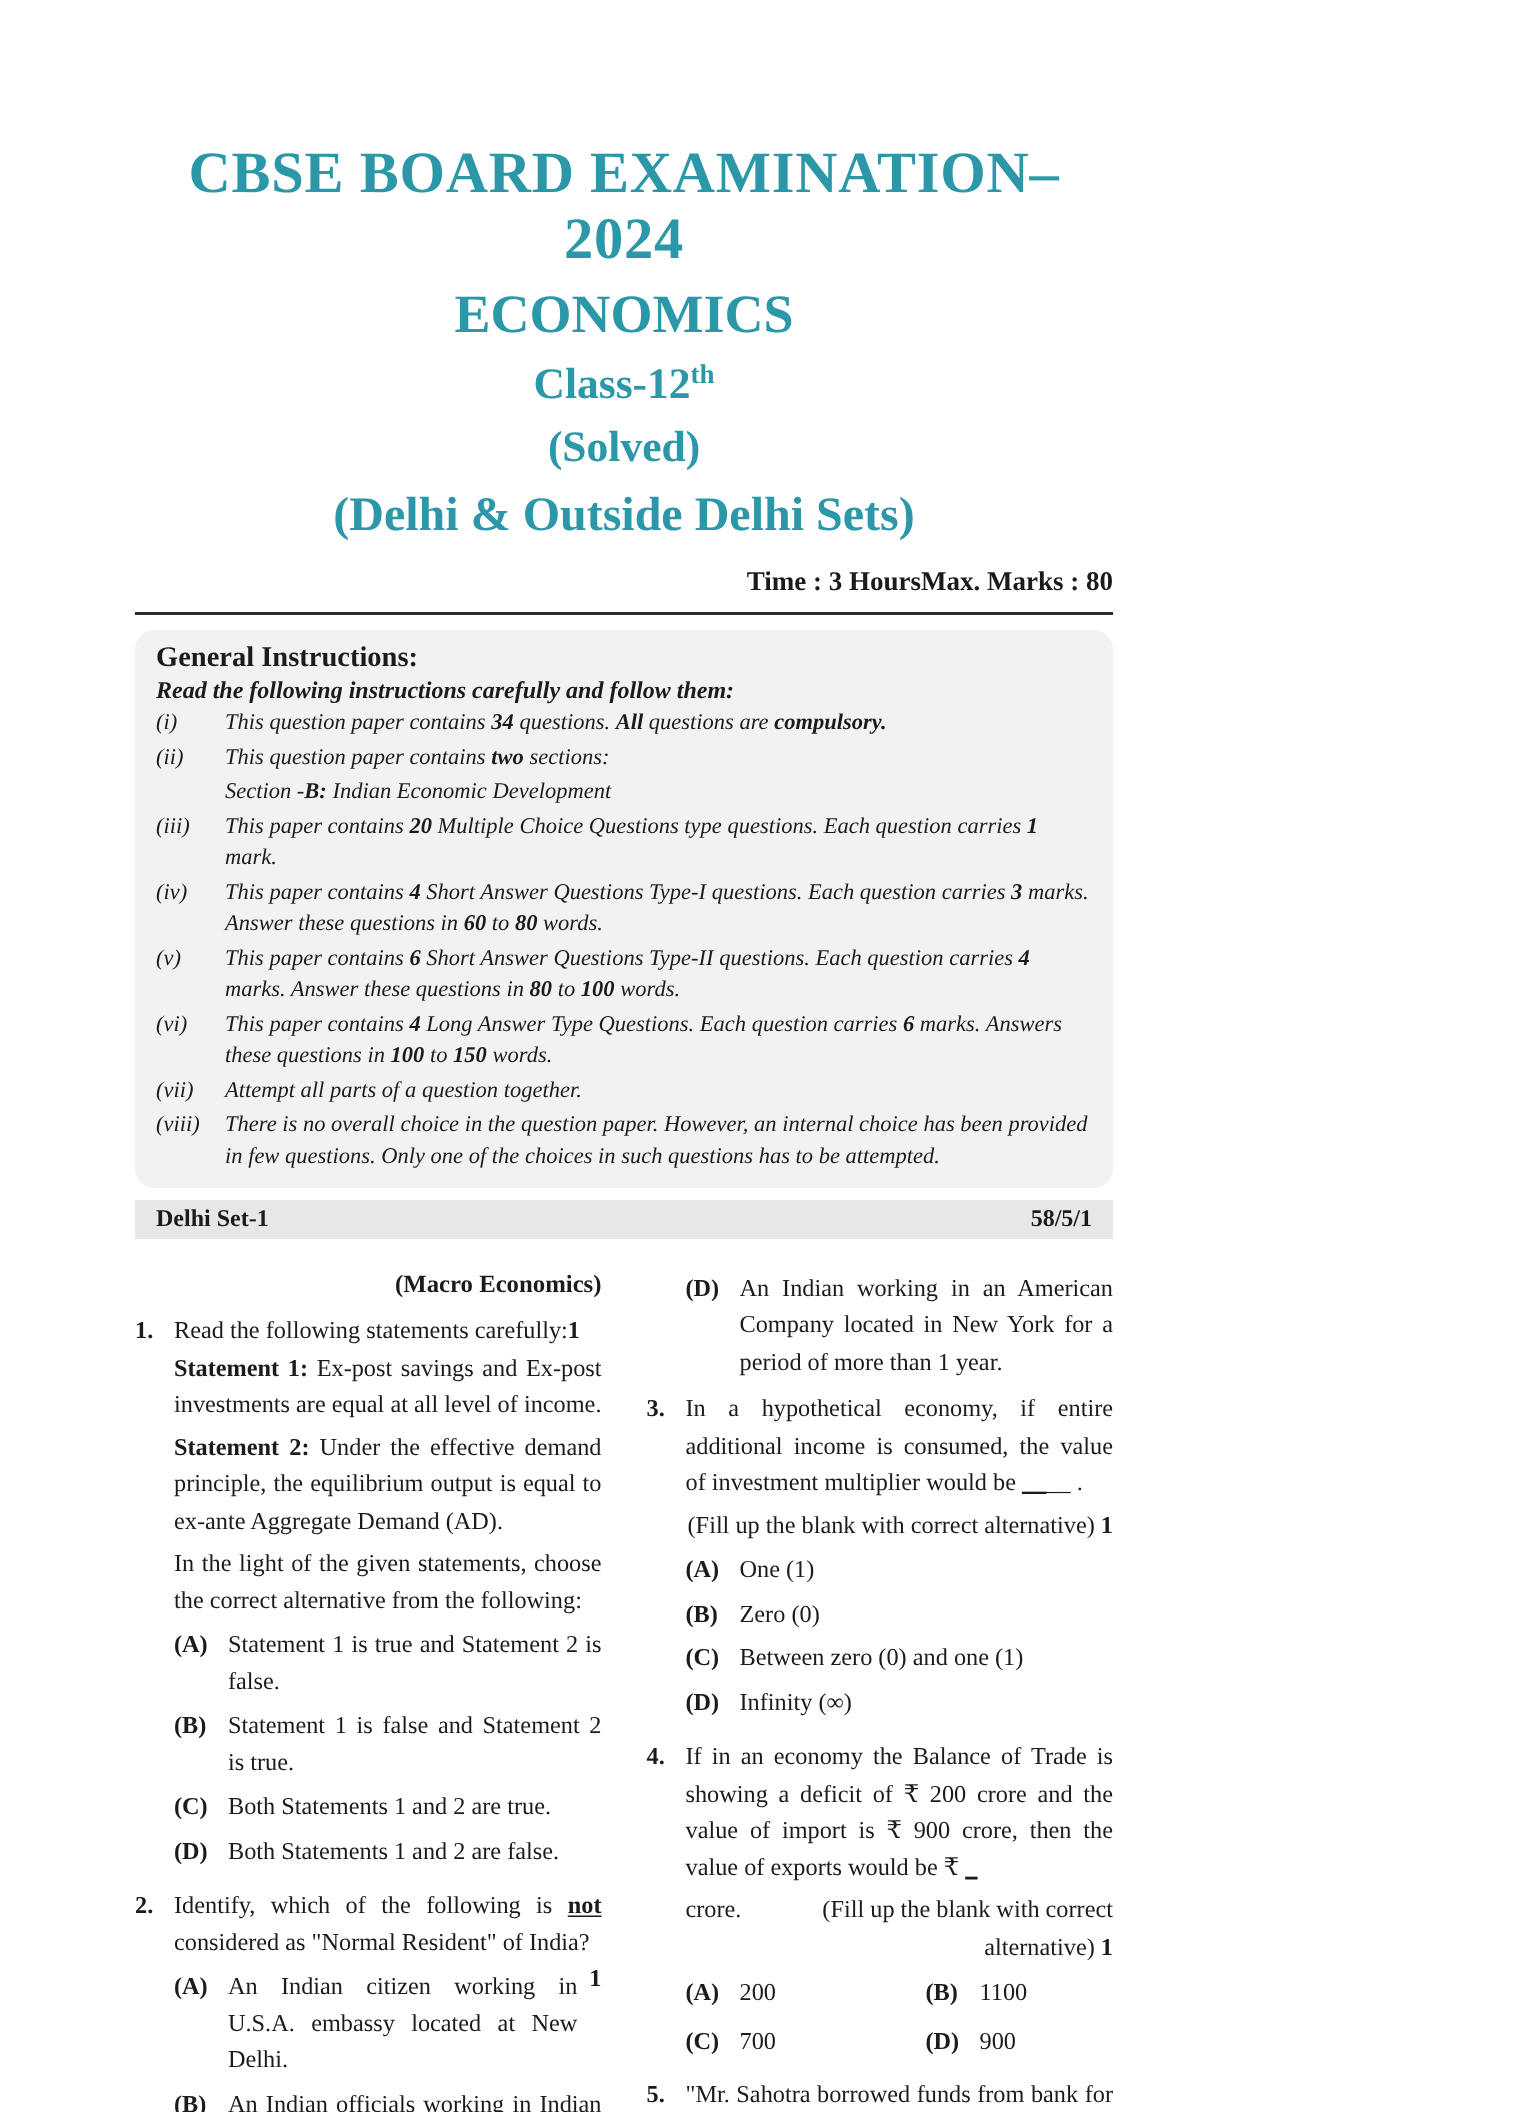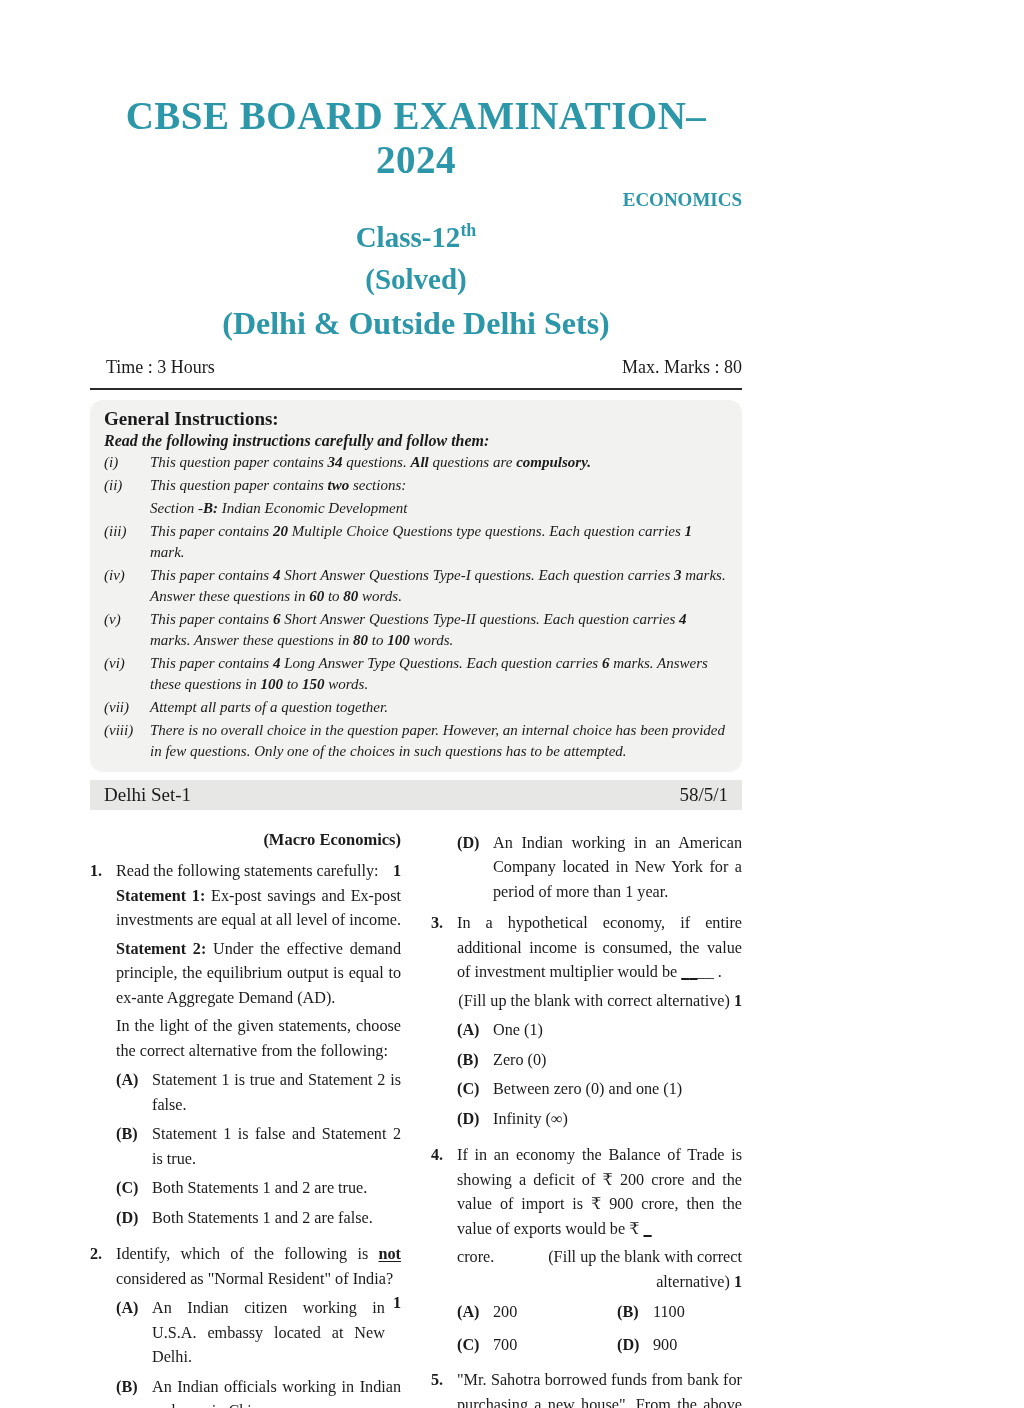--- a/index.html
+++ b/index.html
@@ -13,54 +13,54 @@
   html,body{margin:0;padding:0;}
   body{
     width:1024px;height:1408px;background:#ffffff;color:var(--ink);
     font-family:"Liberation Serif","DejaVu Serif",serif;
   }
   .page{width:832px;height:1408px;padding:94px 90px 0;overflow:hidden;}
 
   
   .title-block{text-align:center;color:var(--accent);font-weight:bold;}
   .t1{font-size:39px;line-height:1.12;letter-spacing:.5px;margin:0 0 9px;}
-  .t2{font-size:19px;line-height:1.1;margin:0 0 10px;text-align:right;}
+  .t2{font-size:36px;line-height:1.1;margin:0 0 10px;}
   .t3{font-size:29px;line-height:1.1;margin:0 0 10px;}
   .t3 sup{font-size:62%;vertical-align:super;}
   .t4{font-size:29px;line-height:1.1;margin:0 0 10px;}
   .t5{font-size:32px;line-height:1.1;margin:0;}
 
   
-  .meta-row{display:flex;justify-content:space-between;margin-top:16px;
-    font-size:18px;font-weight:normal;margin-left:16px;}
+  .meta-row{display:flex;justify-content:flex-end;margin-top:16px;
+    font-size:18px;font-weight:bold;}
   .rule{border:none;border-top:2.5px solid var(--rule);margin:10px 0 0;}
 
   
   .instructions{margin-top:10px;background:var(--instr-bg);padding:8px 14px 10px;border-radius:13px;}
   .gi-head{font-size:19px;font-weight:bold;}
   .gi-sub{font-size:16px;font-weight:bold;font-style:italic;margin-top:2px;}
   .gi-item{display:flex;font-style:italic;font-size:15px;line-height:21px;margin-top:2px;}
   .gi-num{flex:none;width:46px;}
   .gi-text{flex:1;min-width:0;}
   .gi-subline{margin-top:2px;}
 
   
   .set-bar{margin-top:8px;background:var(--bar-bg);padding:4px 14px;
-    display:flex;justify-content:space-between;font-weight:normal;font-size:19px;}
+    display:flex;justify-content:space-between;font-weight:bold;font-size:16px;}
 
   
   .cols{display:flex;gap:30px;margin-top:16px;font-size:16.2px;line-height:24.5px;}
   .col{flex:1;min-width:0;}
   .section-head{text-align:center;margin-bottom:6px;}
   .sh-title{font-weight:bold;font-size:17.5px;letter-spacing:.5px;}
   .sh-sub{font-weight:bold;font-size:16.5px;margin-top:2px;text-align:right;}
   .question{display:flex;margin-top:7px;}
   .qnum{flex:none;width:26px;font-weight:bold;}
   .qbody{flex:1;min-width:0;}
-  .qlead{display:flex;justify-content:space-between;}
+  .qlead{display:flex;justify-content:flex-start;}
   .marks{font-weight:bold;}
   .qpara{text-align:justify;margin-bottom:4px;}
   .qpara .marks{float:right;margin-left:8px;}
   .qnote{display:flex;justify-content:space-between;margin-bottom:2px;}
   .qnote-right{text-align:right;}
   .opt{display:flex;margin:5px 0;}
   .olabel{flex:none;width:36px;font-weight:bold;}
   .otext{flex:1;min-width:0;text-align:justify;}
   .opts2{display:grid;grid-template-columns:1.2fr 1fr;column-gap:10px;}
   .opts2 .opt{margin:4px 0;}

